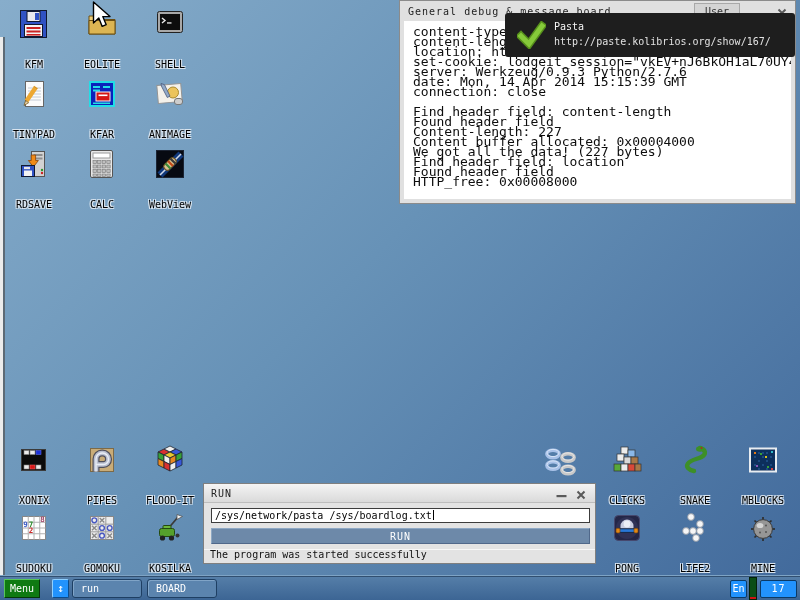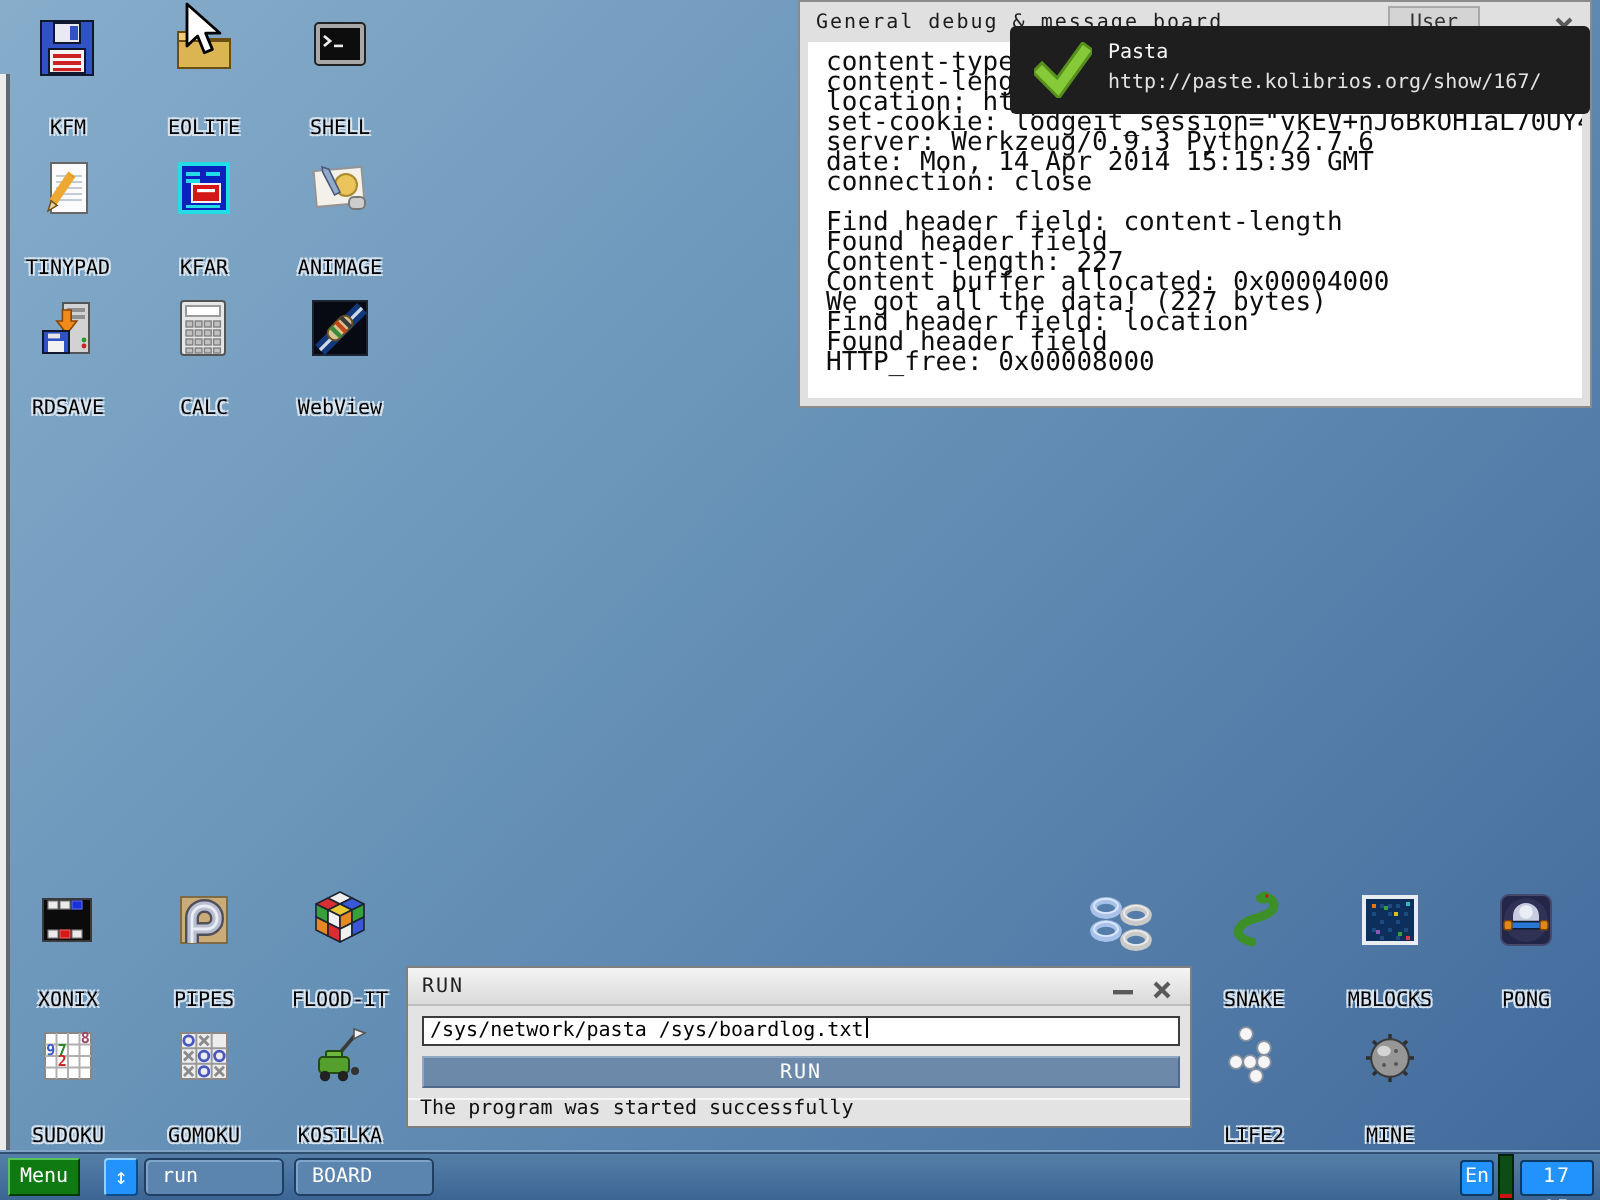--- a/index.html
+++ b/index.html
@@ -344,20 +344,38 @@
             <circle cx="24.5" cy="23.5" r="2" fill="#333"></circle>
           </svg>
         </div>
         <div class="ilabel">KOSILKA</div>
       </div>
     </div>
   <div class="icon-grid" id="grid-br">
       <div class="icell">
         <div class="iimg">
           <svg width="34" height="32" viewBox="0 0 34 32">
+            <g stroke="#333" stroke-width="0.7">
+              <rect x="11" y="3" width="7" height="7" fill="#ececec"></rect>
+              <rect x="18" y="6" width="7" height="7" fill="#8ab8e8"></rect>
+              <rect x="7" y="10" width="7" height="7" fill="#ececec"></rect>
+              <rect x="14" y="13" width="7" height="7" fill="#d8d8d8"></rect>
+              <rect x="21" y="13" width="7" height="7" fill="#a87848"></rect>
+              <rect x="4" y="20" width="7" height="7" fill="#58a838"></rect>
+              <rect x="11" y="20" width="7" height="7" fill="#ececec"></rect>
+              <rect x="18" y="20" width="7" height="7" fill="#d84838"></rect>
+              <rect x="25" y="20" width="6" height="7" fill="#a87848"></rect>
+            </g>
+          </svg>
+        </div>
+        <div class="ilabel">CLICKS</div>
+      </div>
+      <div class="icell">
+        <div class="iimg">
+          <svg width="34" height="32" viewBox="0 0 34 32">
             <path d="M22 4 c6 1.5 6.5 6.5 1.5 9 c-5 2.5 -10.5 2.5 -13.5 6.5 c-2.5 3.5 1 6.5 6 7.5" fill="none" stroke="#3d8f28" stroke-width="4.4" stroke-linecap="round"></path>
             <ellipse cx="22" cy="5" rx="4" ry="2.8" fill="#3d8f28"></ellipse>
             <circle cx="23.5" cy="4" r="0.9" fill="#c02020"></circle>
           </svg>
         </div>
         <div class="ilabel">SNAKE</div>
       </div>
       <div class="icell">
         <div class="iimg">
           <svg width="34" height="32" viewBox="0 0 34 32">

